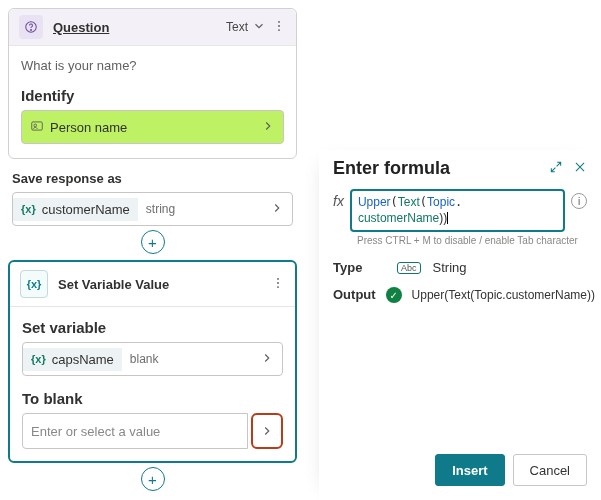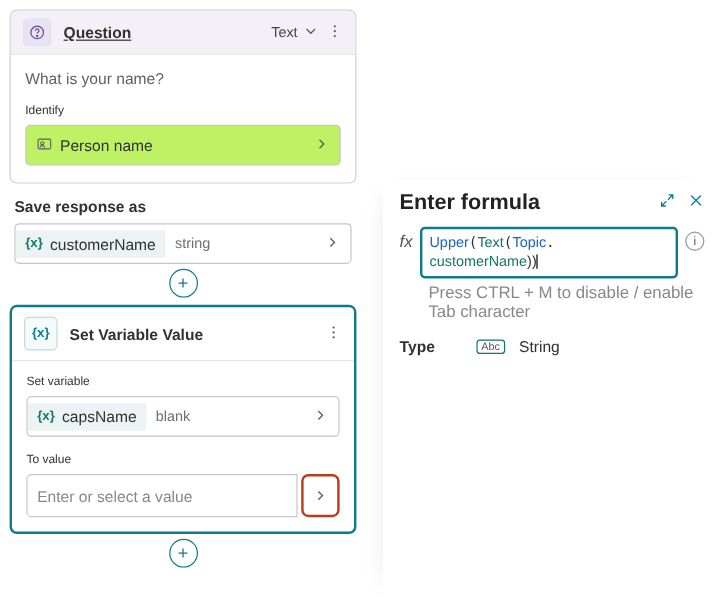--- a/index.html
+++ b/index.html
@@ -11,21 +11,21 @@
 
     .q-head { display: flex; align-items: center; background: #f4f0f8; border-bottom: 1px solid #e6e6e6; padding: 6px 10px; border-radius: 6px 6px 0 0; }
     .qicon { width: 24px; height: 24px; border-radius: 4px; background: #e9e2f2; display: flex; align-items: center; justify-content: center; color: #6b4ca0; margin-right: 10px; }
     .q-title { font-weight: 600; flex: 1; text-decoration: underline; }
     .type-sel { color: #484644; font-size: 12px; margin-right: 4px; }
     .chev { color: #605e5c; }
     .dots { color: #605e5c; margin-left: 6px; }
 
     .q-body { padding: 12px 12px 14px 12px; }
     .prompt { color: #616161; font-size: 13px; margin-bottom: 14px; }
-    .lbl { font-weight: 400; font-size: 10px; margin-bottom: 6px; }
+    .lbl { font-weight: 700; font-size: 15px; margin-bottom: 6px; }
     .field { border: 1px solid #c8c6c4; border-radius: 4px; display: flex; align-items: center; padding: 6px 8px; height: 34px; background: #bef264; }
     .field .chev-r { margin-left: auto; color: #605e5c; }
     .entity-icon { color: #605e5c; margin-right: 6px; font-size: 13px; }
 
     .save-lbl { font-weight: 600; font-size: 13px; margin: 10px 4px 6px 4px; }
 
     .var-field { border: 1px solid #c8c6c4; border-radius: 4px; display: flex; align-items: center; height: 34px; background: #fff; margin: 0 4px; overflow: hidden; }
     .var-chip { display: flex; align-items: center; background: #edf3f4; padding: 4px 8px; gap: 6px; }
     .xicon { color: #117865; font-weight: 600; font-size: 11px; }
     .vtype { color: #6e6e6e; font-size: 12px; padding: 4px 8px; }
@@ -59,21 +59,21 @@
     .fx-row { display: flex; align-items: flex-start; gap: 6px; }
     .fx-lbl { font-style: italic; color: #555; font-size: 14px; padding-top: 4px; }
     .fx-box { border: 2px solid #0f7b8a; border-radius: 4px; padding: 4px 6px; flex: 1; font-family: Consolas, monospace; font-size: 12px; line-height: 1.3; min-height: 34px; }
     .fn-outer   { color: #1a63c6; }
     .fn-inner   { color: #117865; }
     .topic      { color: #1a63c6; }
     .prop       { color: #117865; }
     .caret::after { content: ""; display: inline-block; width: 1px; height: 12px; background: #000; vertical-align: -2px; }
     .info { color: #555; display:inline-flex; align-items:center; justify-content:center; width:16px; height:16px; border:1px solid #999; border-radius:50%; font-size:10px; margin-top:4px; }
 
-    .hint { font-size: 14px; color: #8a8886; margin: 3px 0 14px 24px; }
+    .hint { font-size: 10px; color: #8a8886; margin: 3px 0 14px 24px; }
 
     .row2 { display: flex; align-items: center; font-size: 13px; margin-bottom: 12px; gap: 12px; }
     .row2 .k { font-weight: 600; width: 52px; }
     .abc { border: 1px solid #0f766e; border-radius: 3px; font-size: 9px; padding: 0 3px; color: #555; }
     .out-row { display: flex; align-items: flex-start; gap: 10px; font-size: 13px; }
     .out-row .k { font-weight: 600; width: 52px; }
     .check { width: 16px; height: 16px; border-radius: 50%; background: #108043; color: #fff; display: inline-flex; align-items: center; justify-content: center; font-size: 10px; flex-shrink: 0; }
     .out-text { font-size: 12px; color: #333; line-height: 1.35; }
 
     .btns { display: flex; justify-content: flex-end; gap: 8px; position: absolute; bottom: 14px; right: 14px; }
@@ -171,21 +171,21 @@
           <span>capsName</span>
         </span>
         <span class="vtype">blank</span>
         <span class="chev-r">
           <svg viewBox="0 0 24 24" fill="none" stroke="currentColor" stroke-width="2">
               <path d="M9 6l6 6-6 6"></path>
             </svg>
         </span>
       </div>
 
-      <div class="lbl">To value</div>
+      <div class="lbl">To blank</div>
       <div class="to-val-row">
         <div class="tv-input">
           <span>Enter or select a value</span>
         </div>
         <div class="tv-btn">
           <svg viewBox="0 0 24 24" fill="none" stroke="currentColor" stroke-width="2">
               <path d="M9 6l6 6-6 6"></path>
             </svg>
         </div>
       </div>
@@ -222,14 +222,23 @@
     <span class="info">i</span>
   </div>
   <div class="hint">Press CTRL + M to disable / enable Tab character</div>
 
   <div class="row2">
     <span class="k">Type</span>
     <span class="abc">Abc</span>
     <span>String</span>
   </div>
 
-
+  <div class="out-row">
+    <span class="k">Output</span>
+    <span class="check">✓</span>
+    <span class="out-text">Upper(Text(Topic.customerName))</span>
+  </div>
+
+  <div class="btns">
+    <div class="btn primary">Insert</div>
+    <div class="btn secondary">Cancel</div>
+  </div>
 </div>
 
 </body></html>

